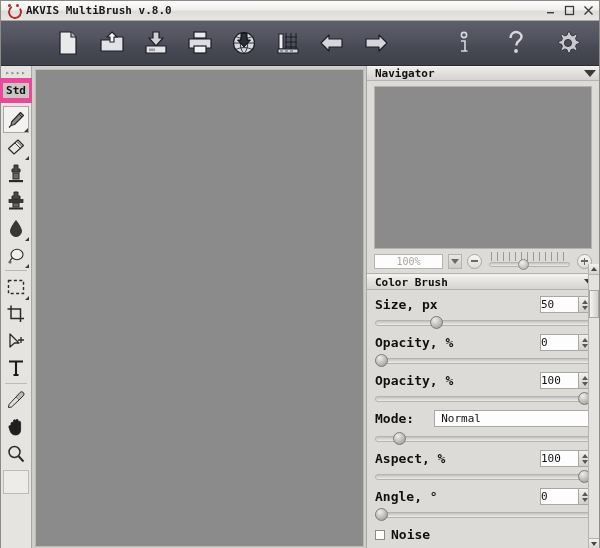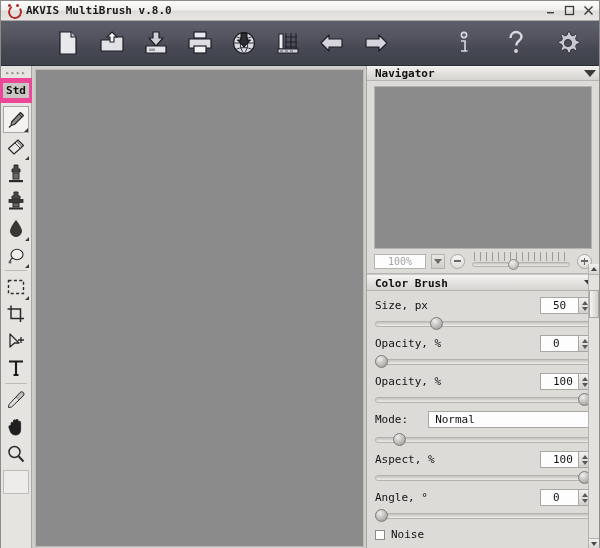--- a/index.html
+++ b/index.html
@@ -68,44 +68,44 @@
     padding:0 3px 0 8px;
     background:linear-gradient(to bottom,#efeeec 0%,#e2e0dd 50%,#d6d4d1 100%);
     border-top:1px solid #f5f4f2;border-bottom:1px solid #b5b3b0;
     font-weight:bold;font-size:11px;color:#111;}
   .caret{width:0;height:0;border-left:6px solid transparent;border-right:6px solid transparent;
     border-top:7px solid #3a3a3a;}
 
   .navbody{padding:5px 7px 2px 7px;}
   .navview{height:163px;background:#8b8b8b;border:1px solid #b5b3b0;box-sizing:border-box;}
   .navctl{height:22px;display:flex;align-items:center;gap:5px;padding:2px 7px 4px 7px;}
-  .zoomfield{width:52px;height:15px;background:#fdfdfd;border:1px solid #b5b3b0;
+  .zoomfield{width:69px;height:15px;background:#fdfdfd;border:1px solid #b5b3b0;
      display:flex;align-items:center;justify-content:center;color:#a6a4a1;font-size:10px;box-sizing:border-box;}
   .zoomdrop{width:14px;height:15px;background:linear-gradient(to bottom,#e9e7e4,#cfcdca);
      border:1px solid #b5b3b0;display:flex;align-items:center;justify-content:center;box-sizing:border-box;}
   .zoomdrop .c{width:0;height:0;border-left:4px solid transparent;border-right:4px solid transparent;border-top:5px solid #6b6966;}
   .circbtn{width:13px;height:13px;border-radius:50%;border:1px solid #a9a7a3;
      background:linear-gradient(to bottom,#f7f6f5,#dedcd8);position:relative;flex:none;}
   .circbtn i{position:absolute;background:#6b6966;}
   .circbtn .h{left:3px;top:5.5px;width:7px;height:1.5px;}
   .circbtn .v{left:5.5px;top:3px;width:1.5px;height:7px;}
   .zslider{flex:1;position:relative;height:16px;}
   .ticks{position:absolute;left:4px;right:4px;top:-1px;height:9px;
      background:repeating-linear-gradient(to right,#9b9996 0 1px,transparent 1px 6px);}
   .ztrack{position:absolute;left:2px;right:2px;top:9px;height:5px;border-radius:3px;
      background:linear-gradient(to bottom,#c7c5c2,#eceae7);border:1px solid #b5b3b0;box-sizing:border-box;}
   .zknob{position:absolute;top:6px;width:11px;height:11px;border-radius:50%;
      background:radial-gradient(circle at 35% 30%,#f2f1ef,#a9a7a3);border:1px solid #8d8b88;box-sizing:border-box;}
 
   .panel-body{padding:6px 8px 8px 8px;}
   .row{display:flex;align-items:center;justify-content:space-between;margin-bottom:2px;}
-  .lbl{font-size:11px;color:#111;font-family:"DejaVu Sans Mono","Liberation Mono",monospace;}
+  .lbl{font-size:13px;color:#111;font-family:"DejaVu Sans Mono","Liberation Mono",monospace;font-weight:bold;}
   .spin{display:flex;align-items:stretch;height:17px;}
   .spin .val{width:38px;background:#fdfdfd;border:1px solid #a9a7a3;border-right:none;
-     display:flex;align-items:center;padding-left:12px;font-size:11px;color:#111;box-sizing:border-box;}
+     display:flex;align-items:center;padding-left:0;font-size:11px;color:#111;box-sizing:border-box;}
   .spin .arrows{width:13px;border:1px solid #a9a7a3;
      background:linear-gradient(to bottom,#f2f1ef,#d2d0cd);
      display:flex;flex-direction:column;align-items:center;justify-content:center;gap:2px;box-sizing:border-box;}
   .spin .arrows .u{width:0;height:0;border-left:3px solid transparent;border-right:3px solid transparent;border-bottom:4px solid #5a5855;}
   .spin .arrows .d{width:0;height:0;border-left:3px solid transparent;border-right:3px solid transparent;border-top:4px solid #5a5855;}
   .slider{position:relative;height:14px;margin-bottom:5px;}
   .strack{position:absolute;left:0;right:0;top:5px;height:6px;border-radius:3px;
      background:linear-gradient(to bottom,#c4c2bf,#ececea);border:1px solid #b5b3b0;box-sizing:border-box;}
   .sknob{position:absolute;top:1px;width:13px;height:13px;border-radius:50%;
      background:radial-gradient(circle at 35% 28%,#efeeec 0%,#b9b7b4 60%,#8f8d8a 100%);

